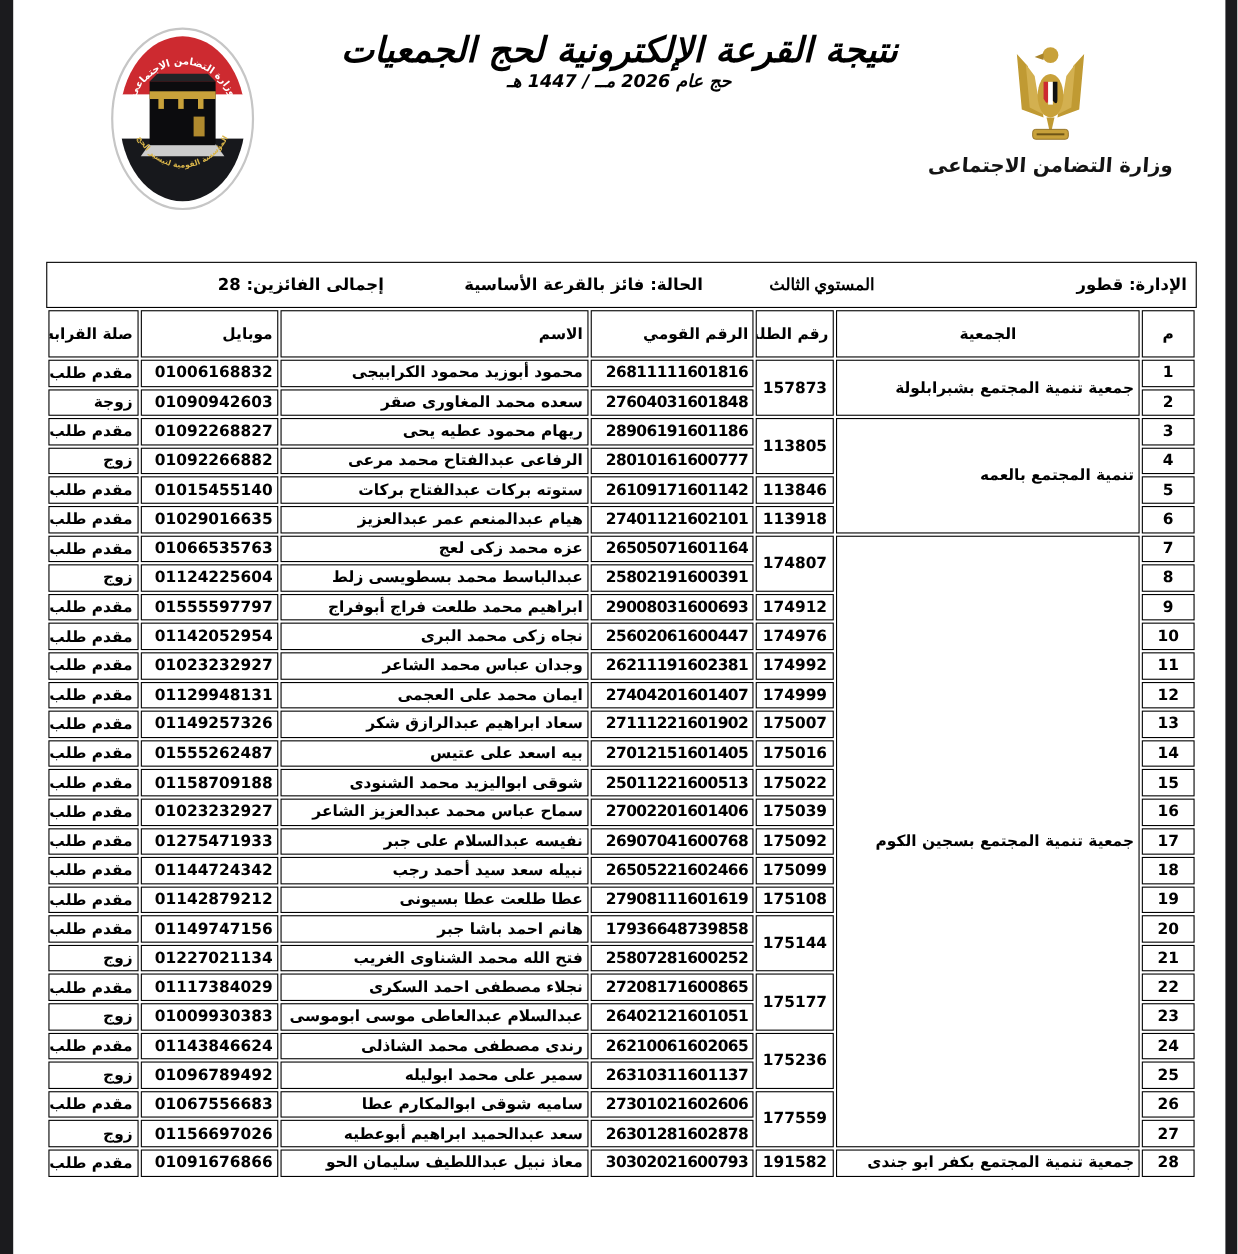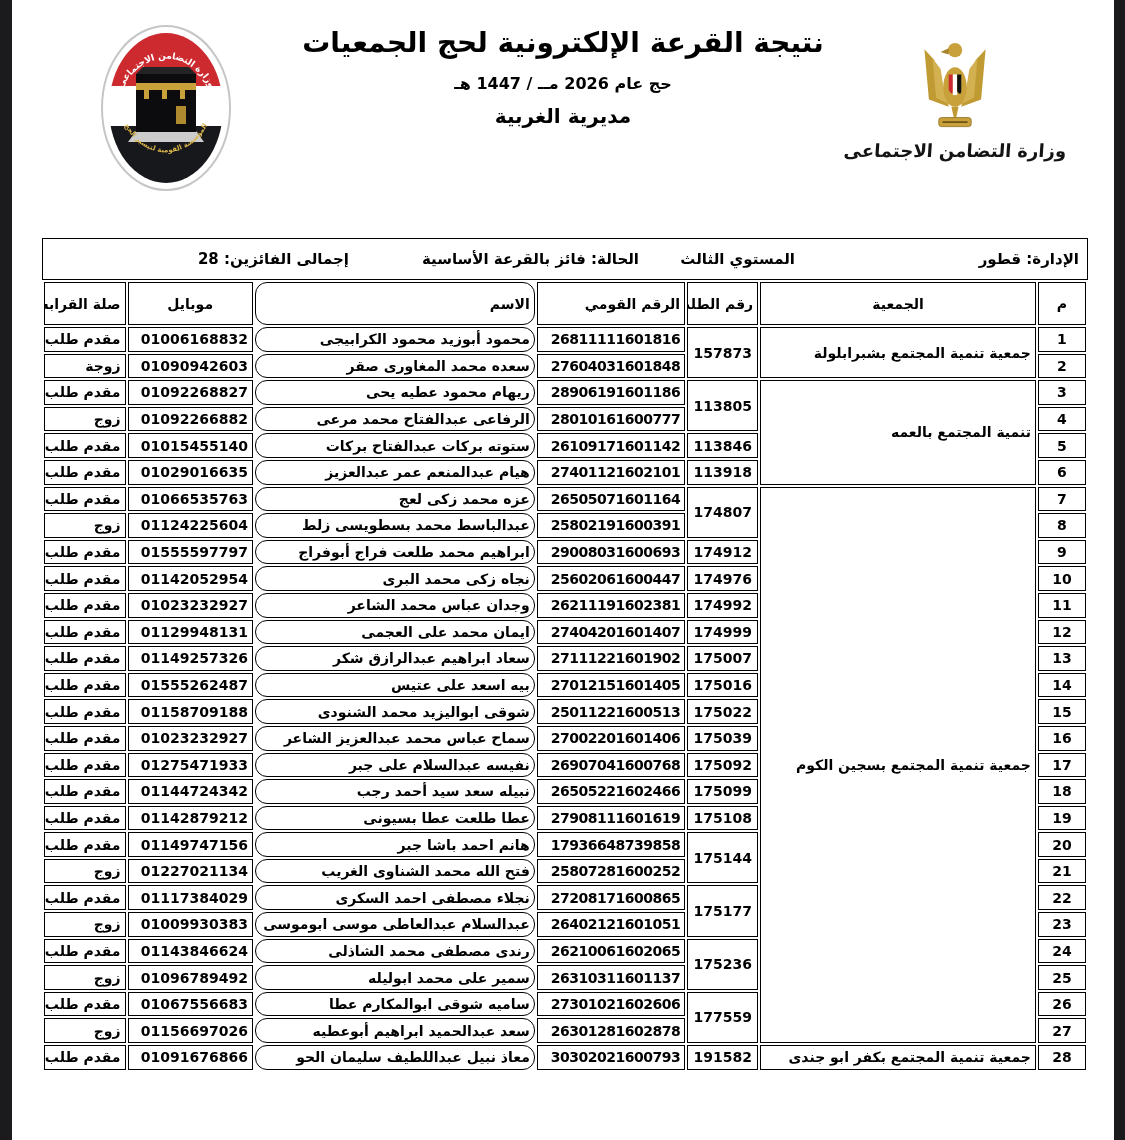--- a/index.html
+++ b/index.html
@@ -7,58 +7,58 @@
     width:1125px;height:1140px;position:relative;background:#ffffff;
     font-family:"DejaVu Sans", sans-serif;color:#000;overflow:hidden;
   }
   .bar{position:absolute;top:0;height:1140px;background:#1b1b1e;}
   .bar-left{left:0;width:12px;}
   .bar-right{right:0;width:11px;}
 
   
   .doc-header{position:absolute;top:18px;left:12px;right:11px;height:205px;}
   .titles{position:absolute;left:0;right:0;top:0;text-align:center;direction:rtl;font-weight:bold;}
-  .title1{font-size:28px;margin-top:8px;}
-  .title2{font-size:16px;margin-top:15px;}
+  .title1{font-size:32px;margin-top:8px;font-style:italic;}
+  .title2{font-size:16px;margin-top:0;font-style:italic;}
   .title3{font-size:20px;margin-top:11px;}
   .title4{font-size:18px;margin-top:12px;}
 
   .logo-hajj{position:absolute;left:88px;top:6px;width:132px;height:168px;}
   .logo-egypt{position:absolute;right:44px;top:6px;width:230px;text-align:center;direction:rtl;}
   .egypt-caption1{font-size:21px;font-weight:bold;margin-top:2px;letter-spacing:0px;}
   .egypt-caption2{font-size:18px;font-weight:bold;margin-top:4px;color:#141414;transform:skewX(-4deg);}
 
   
   .table-area{position:absolute;top:238px;left:42px;width:1046px;direction:rtl;}
   .info-row{
     position:relative;border:1px solid #000;height:40px;background:#fff;
     font-weight:bold;font-size:15px;
   }
   .info-row span{position:absolute;top:11px;white-space:nowrap;}
   .info-admin{right:8px;}
-  .info-level{right:292px;}
+  .info-level{right:292px;font-family:Liberation Serif, serif;}
   .info-status{right:448px;}
   .info-total{right:738px;}
 
   table.results{
     border-collapse:separate;border-spacing:2px;width:1046px;table-layout:fixed;
     margin-top:0px;background:#fff;direction:rtl;
   }
   table.results th,table.results td{
     border:1px solid #000;font-weight:bold;overflow:hidden;white-space:nowrap;
     vertical-align:middle;background:#fff;box-sizing:border-box;
   }
   table.results th{height:43px;font-size:14px;padding:0 4px;}
   table.results td{height:24.6px;font-size:14px;padding:0 4px;}
   .col-num{width:46px;text-align:center;}
   .col-assoc{width:264px;}
   .col-request{width:68px;text-align:center;font-size:15px;}
   .col-nid{width:142px;text-align:right;font-size:15px;letter-spacing:-0.5px;}
-  .col-name{width:268px;text-align:right;border-radius:12px;}
-  .col-mobile{width:120px;text-align:center;direction:ltr;font-size:15px;}
+  .col-name{width:268px;text-align:right;}
+  .col-mobile{width:120px;text-align:right;direction:ltr;font-size:15px;}
   .col-relation{width:78px;text-align:right;}
   td.col-mobile{text-align:right;direction:ltr;}
 </style>
 </head>
 <body>
 
 <div class="bar bar-left"></div>
 <div class="bar bar-right"></div>
 
 <div class="doc-header">
@@ -91,21 +91,20 @@
       <path id="botArc" d="M 24,100 A 50,62 0 0 0 108,100" fill="none"></path>
       <text font-size="7" font-weight="bold" fill="#d9b54a">
         <textPath href="#botArc" startOffset="50%" text-anchor="middle">المؤسسة القومية لتيسير الحج</textPath>
       </text>
     </svg>
   </div>
 
   <div class="titles">
     <div class="title1">نتيجة القرعة الإلكترونية لحج الجمعيات</div>
     <div class="title2">حج عام 2026 مــ / 1447 هـ</div>
-    <div class="title3">مديرية الغربية</div>
   </div>
 
   <div class="logo-egypt">
     <svg viewBox="0 0 90 120" width="82" height="108">
       <polygon points="38,92 16,84 11,28 22,40 26,62 35,76" fill="#c09a33"></polygon>
       <polygon points="52,92 74,84 79,28 68,40 64,62 55,76" fill="#c09a33"></polygon>
       <polygon points="40,90 24,82 20,38 29,50 32,68" fill="#d3b050"></polygon>
       <polygon points="50,90 66,82 70,38 61,50 58,68" fill="#d3b050"></polygon>
       <ellipse cx="45" cy="70" rx="13" ry="22" fill="#c8a13a"></ellipse>
       <circle cx="45" cy="29" r="8" fill="#c8a13a"></circle>

